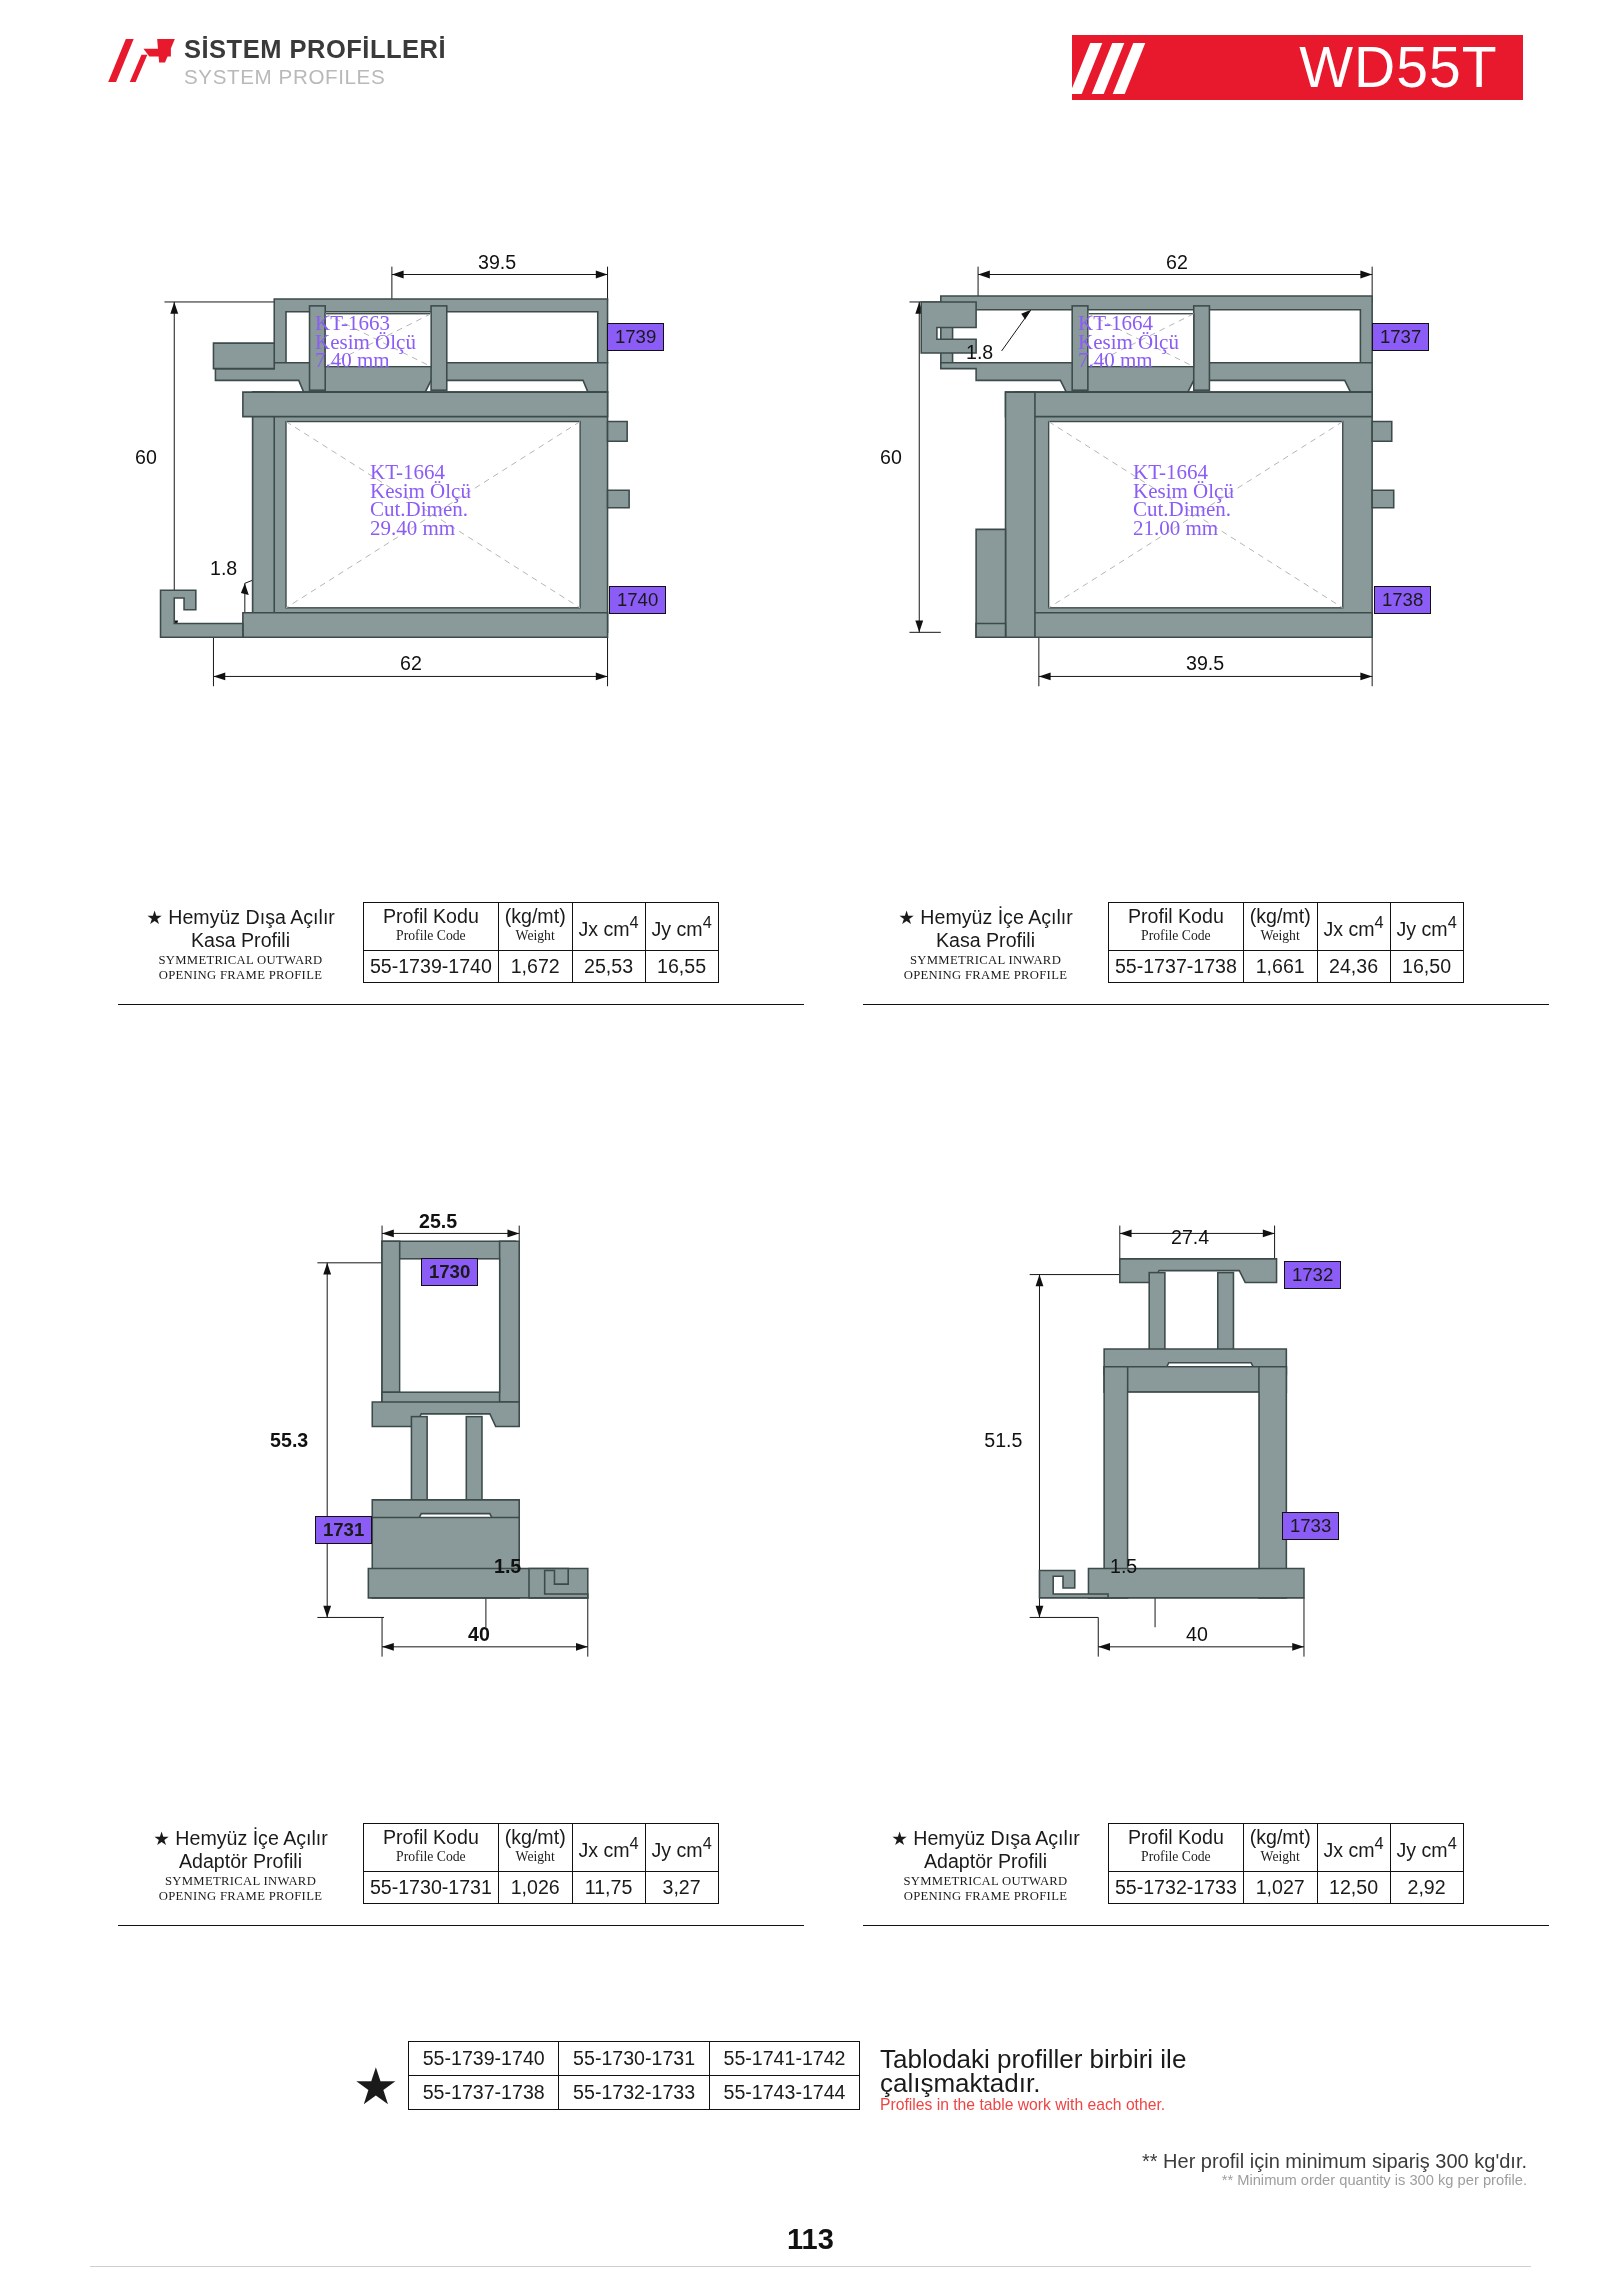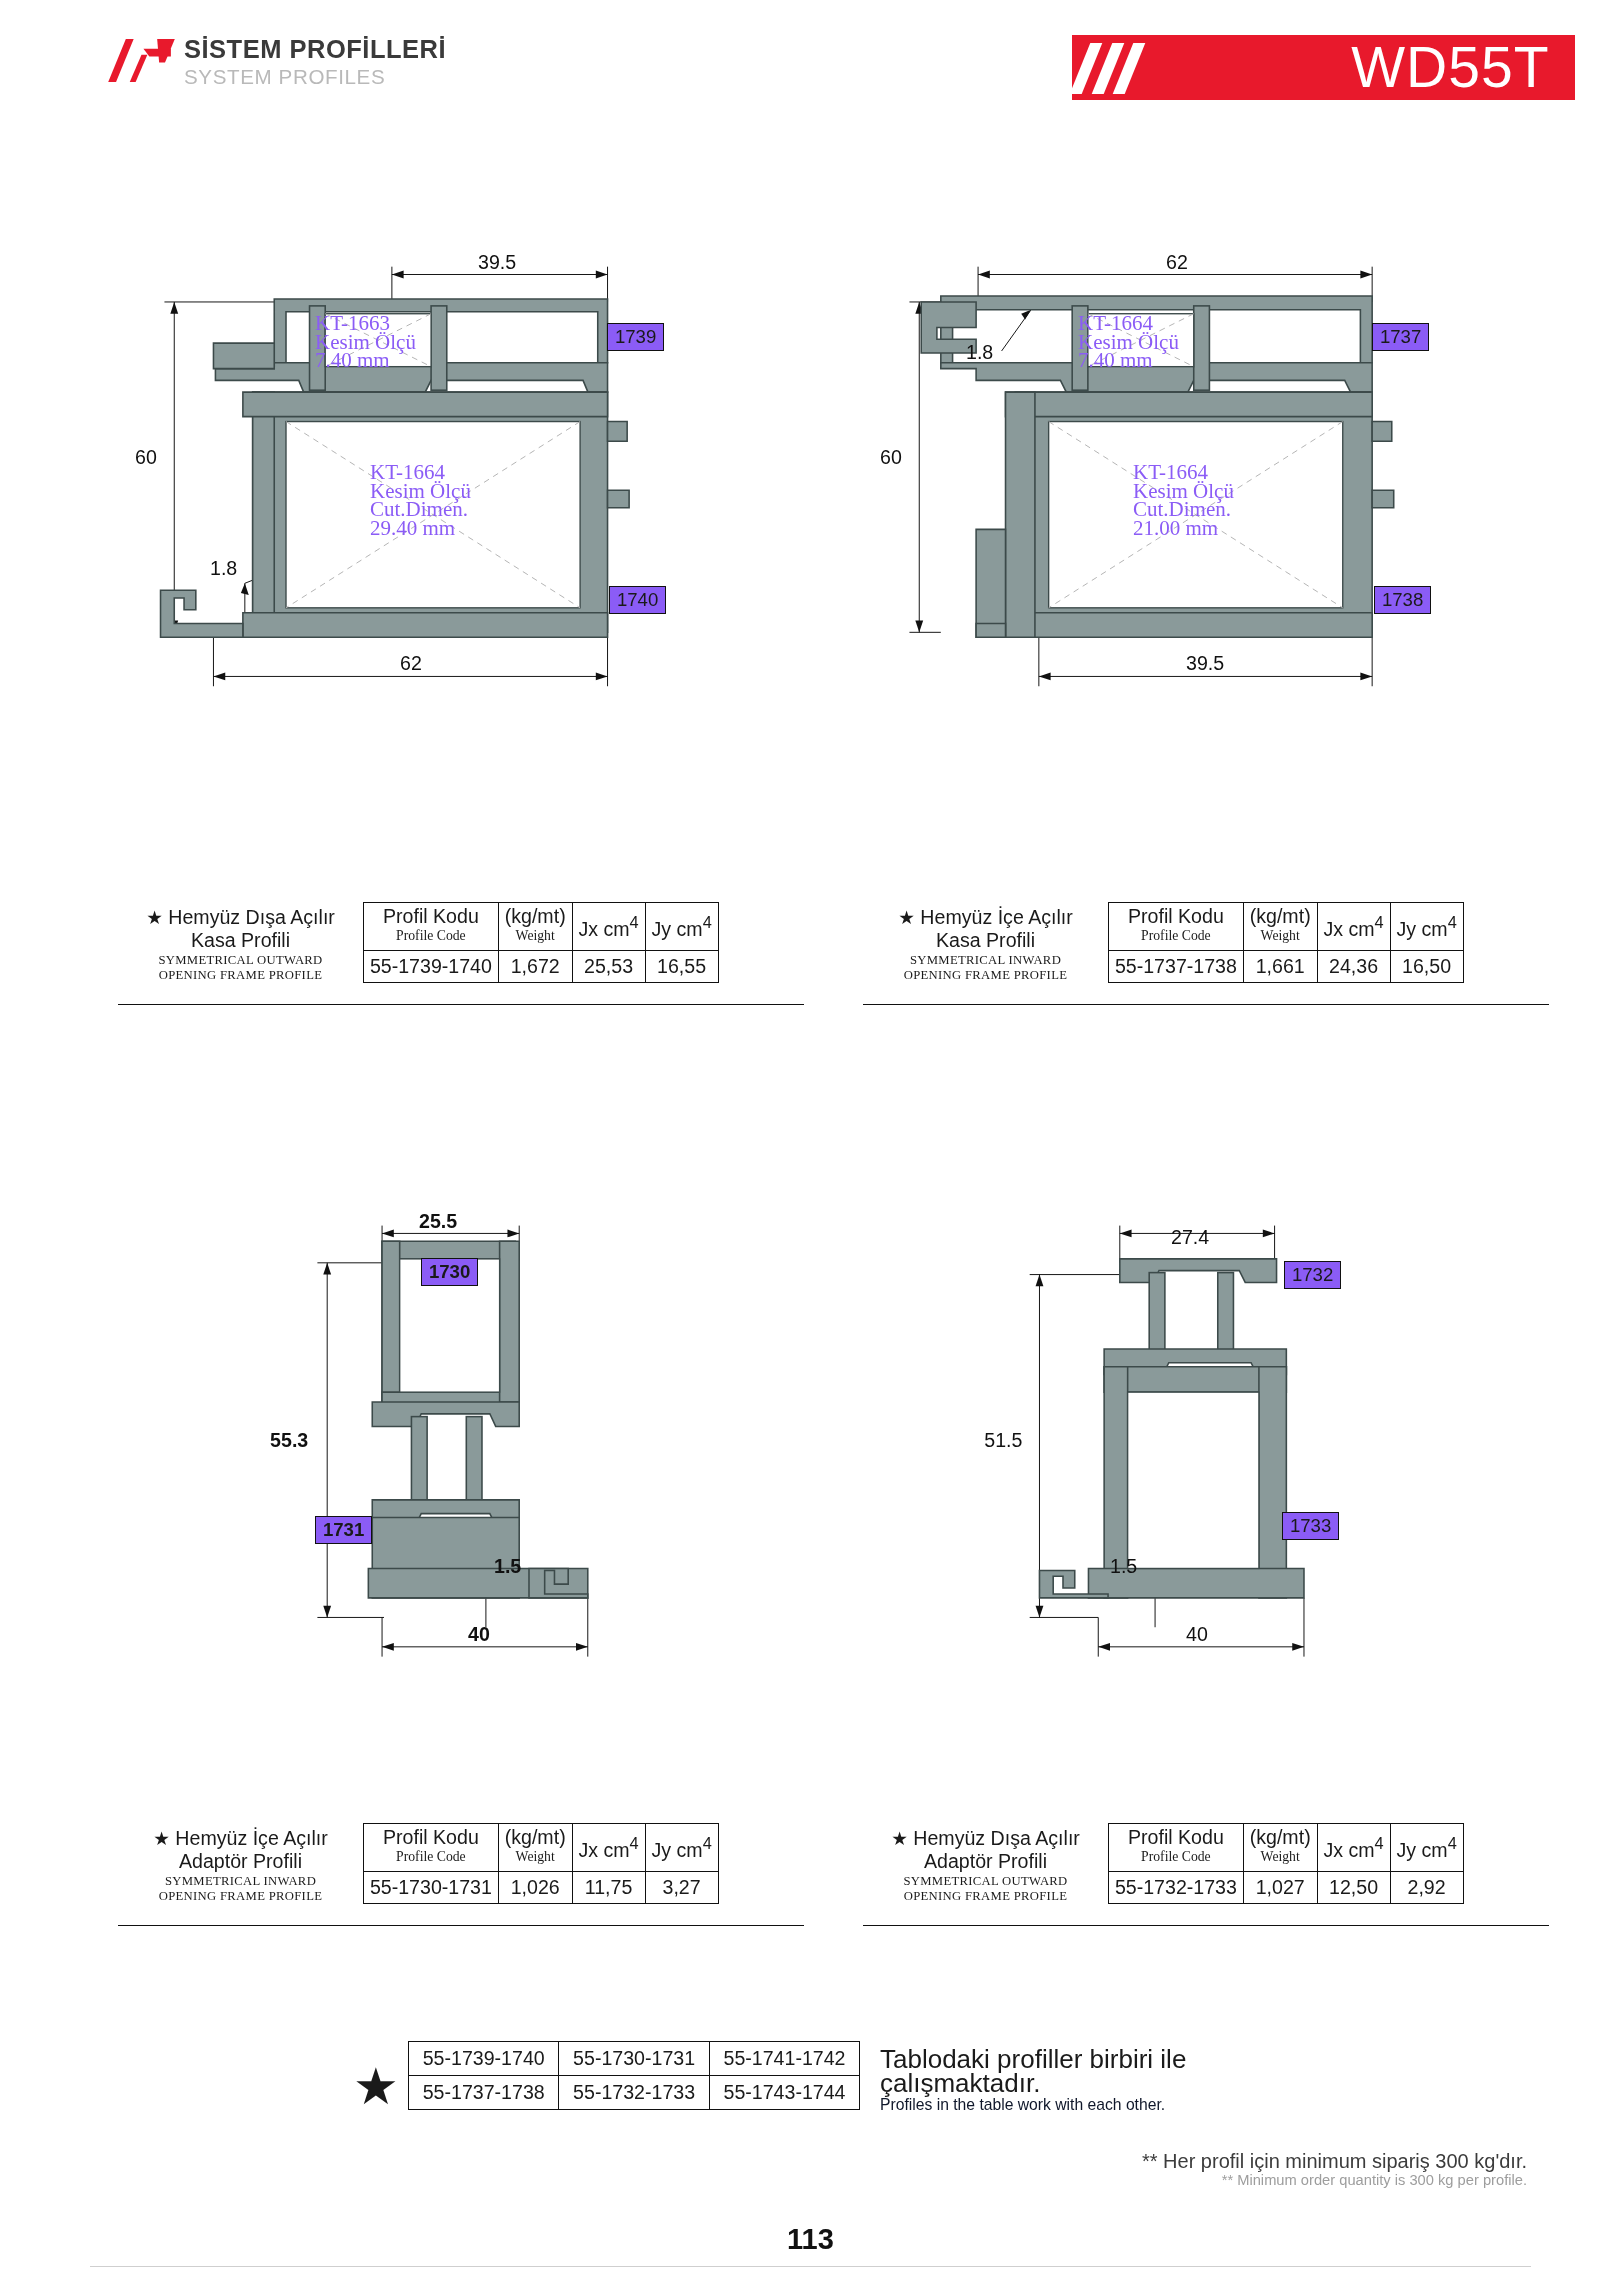--- a/index.html
+++ b/index.html
@@ -13,21 +13,21 @@
   }
   .page{position:absolute;left:0;top:0;width:1621px;height:2293px;}
 
   
   .header{position:absolute;left:0;top:0;width:1621px;height:118px;}
   .logo-mark{position:absolute;left:106px;top:37px;width:71px;height:47px;}
   .logo-mark svg{display:block;}
   .logo-text{position:absolute;left:184px;top:35px;}
   .logo-text .l1{font-size:25.5px;font-weight:bold;letter-spacing:0.5px;color:#3a3a3a;line-height:29px;}
   .logo-text .l2{font-size:20.6px;color:#b9b9b9;letter-spacing:0.6px;line-height:25.5px;}
-  .title-bar{position:absolute;left:1072px;top:35px;width:503px;height:65px;background:#e8192c;}
+  .title-bar{position:absolute;left:1072px;top:35px;width:451px;height:65px;background:#e8192c;}
   .title-bar .ttl{position:absolute;right:25.5px;top:2px;font-size:57px;color:#ffffff;letter-spacing:1px;line-height:61px;font-weight:400;}
   .slashes{position:absolute;left:1080px;top:43px;width:78px;height:51px;}
   .slashes i{position:absolute;top:0;width:11.8px;height:51px;background:#ffffff;transform:skewX(-22deg);}
   .slashes i:nth-child(1){left:0px;}
   .slashes i:nth-child(2){left:21.6px;}
   .slashes i:nth-child(3){left:43px;}
 
   
   .dim{font-size:19.6px;color:#111;}
   .lbl-box{border:1px solid #111;background:#8b5cf6;font-size:18.6px;padding:2px 6.9px;line-height:21.6px;}
@@ -44,21 +44,21 @@
   .caption .c-en{font-size:12.7px;line-height:14.7px;font-family:"Liberation Serif",serif;letter-spacing:0.3px;}
   .star{font-size:18.6px;}
   .underline{position:absolute;height:1px;background:#111;}
 
   
   .bottom-star{position:absolute;font-size:51px;line-height:51px;}
   .bt table{border-collapse:collapse;}
   .bt td{border:1px solid #111;text-align:center;font-size:19.6px;padding:4.9px 13.7px;}
   .bt-note{position:absolute;}
   .bt-note .n1{font-size:26px;line-height:24.5px;}
-  .bt-note .n2{font-size:15.7px;line-height:18.6px;color:#0f172a;}
+  .bt-note .n2{font-size:15.7px;line-height:18.6px;color:#ef4444;}
   .footnote{position:absolute;text-align:right;right:94px;}
   .footnote .f1{font-size:20px;color:#3c3c3c;line-height:18.6px;}
   .footnote .f2{font-size:14.7px;color:#9d9d9d;line-height:18.6px;}
   .pageno{position:absolute;left:0;top:2223px;width:1621px;text-align:center;font-size:29px;font-weight:bold;color:#111;}
   .pagerule{position:absolute;left:90px;top:2266px;width:1441px;height:1px;background:#cfcfcf;}
 
   
   .callout{position:absolute;font-family:"Liberation Serif",serif;font-size:21px;line-height:18.6px;color:#8b5cf6;}
 </style>
 </head>

